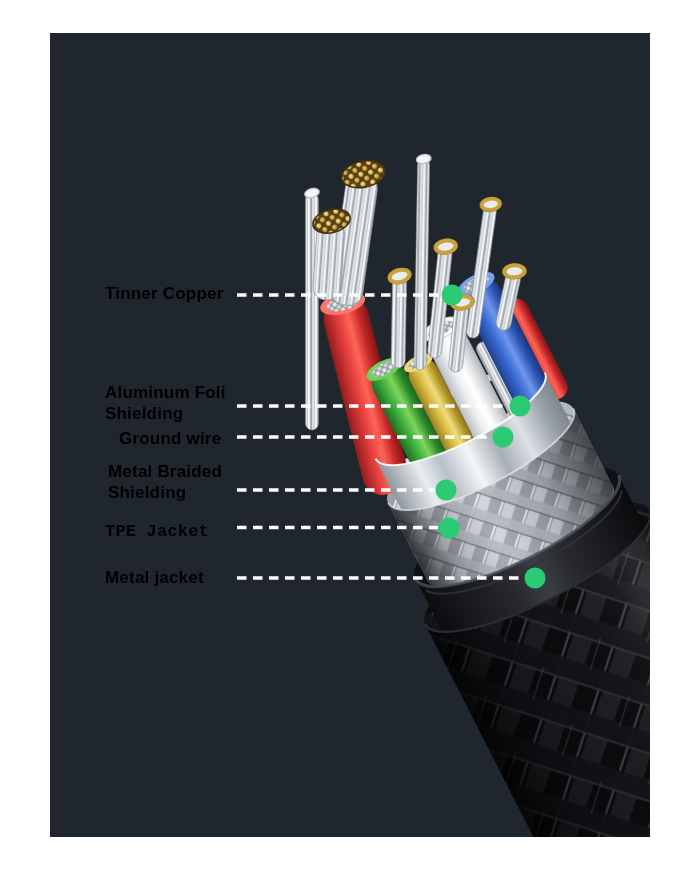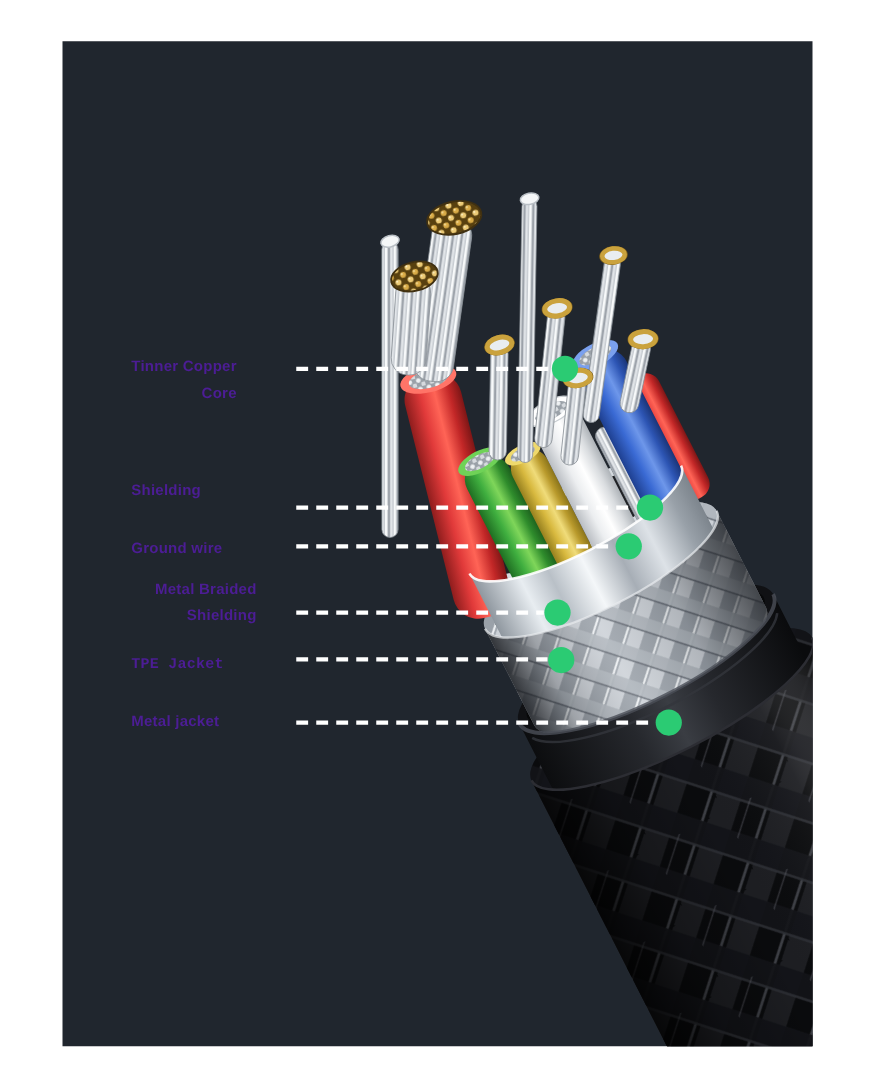--- a/index.html
+++ b/index.html
@@ -1,26 +1,26 @@
 <!DOCTYPE html>
 <html><head>
 <meta charset="utf-8">
 <style>
   html,body{margin:0;padding:0;background:#ffffff;}
   .stage{position:relative;width:700px;height:869px;background:#ffffff;overflow:hidden;
          font-family:"Liberation Sans",sans-serif;}
   .panel{position:absolute;left:50px;top:33px;width:600px;height:804px;background:#20262e;}
   .art{position:absolute;left:0;top:0;width:700px;height:869px;display:block;}
-  .label{position:absolute;color:#4c1d95;font-weight:700;font-size:12px;line-height:21px;
-         letter-spacing:.2px;white-space:nowrap;text-align:right;}
+  .label{position:absolute;color:#000000;font-weight:700;font-size:17px;line-height:21px;
+         letter-spacing:.2px;white-space:nowrap;}
   .label span{display:block;}
   .lbl-tinner{left:105px;top:283px;}
   .lbl-aluminum{left:105px;top:382px;}
-  .lbl-ground{left:105px;top:428px;}
-  .lbl-metal{left:108px;top:461px;margin-left:16px;}
+  .lbl-ground{left:119px;top:428px;}
+  .lbl-metal{left:108px;top:461px;}
   .lbl-tpe{left:105px;top:521px;font-family:Liberation Mono, monospace;}
   .lbl-nylon{left:105px;top:567px;}
 </style>
 </head>
 <body>
 
 <div class="stage">
   <div class="panel"></div>
 
   <svg class="art" viewBox="0 0 700 869">
@@ -289,23 +289,23 @@
         <circle cx="503" cy="437" r="10.5" stroke="none" fill="#2bcb73"></circle>
         <circle cx="446" cy="490" r="10.5" stroke="none" fill="#2bcb73"></circle>
         <circle cx="449" cy="528" r="10.5" stroke="none" fill="#2bcb73"></circle>
         <circle cx="535" cy="578" r="10.5" stroke="none" fill="#2bcb73"></circle>
       </g>
     </g>
   </svg>
 
   <div class="label lbl-tinner">
     <span>Tinner Copper</span>
-    <span>Core</span>
   </div>
   <div class="label lbl-aluminum">
+    <span>Aluminum Foli</span>
     <span>Shielding</span>
   </div>
   <div class="label lbl-ground">
     <span>Ground wire</span>
   </div>
   <div class="label lbl-metal">
     <span>Metal Braided</span>
     <span>Shielding</span>
   </div>
   <div class="label lbl-tpe">

